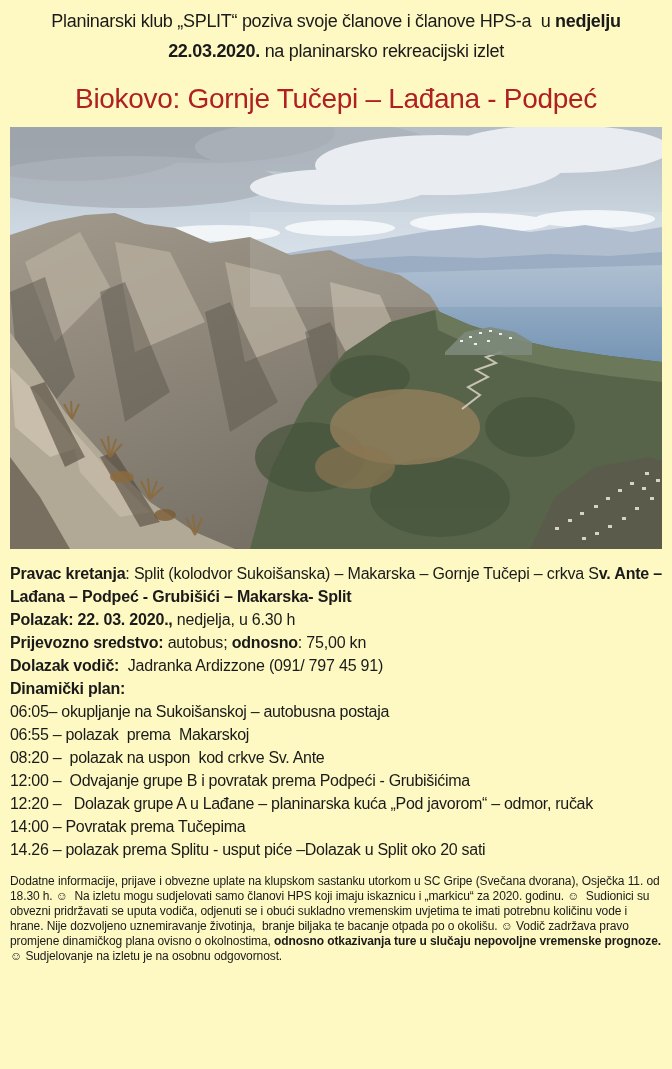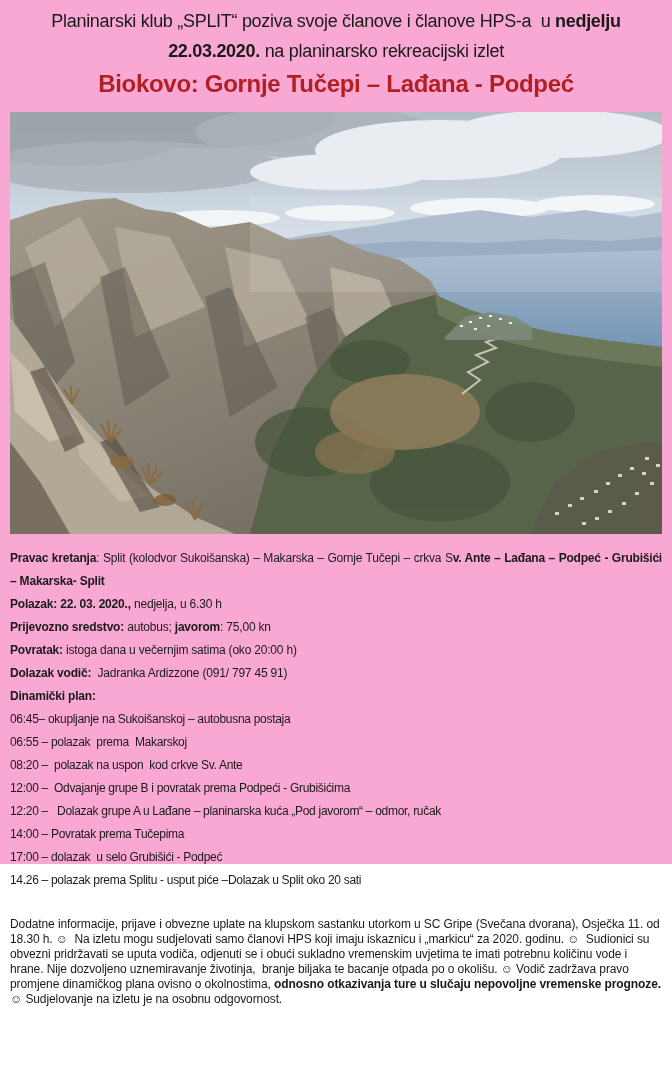--- a/index.html
+++ b/index.html
@@ -3,57 +3,57 @@
 <meta charset="utf-8">
 <style>
   * { margin: 0; padding: 0; box-sizing: border-box; }
   html, body { width: 672px; background: #ffffff; }
   body {
     height: 1069px;
     overflow: hidden;
     font-family: "Liberation Sans", sans-serif;
     color: #1a1a1a;
   }
-  .page { width: 672px; height: 864px; padding: 6px 10px 4px 10px; background: #f9a8d4; }
+  .page { width: 672px; height: 1069px; padding: 6px 10px 4px 10px; background: #fef9c3; }
 
   
   .intro {
     text-align: center;
     font-size: 18px;
     line-height: 30px;
     letter-spacing: -0.3px;
     white-space: pre;
   }
   .title {
-    margin-top: 1px;
+    margin-top: 16px;
     text-align: center;
-    font-size: 24px;
+    font-size: 28px;
     line-height: 34px;
-    font-weight: bold;
+    font-weight: normal;
     letter-spacing: -0.3px;
     color: #b02023;
   }
 
   
   .photo { margin-top: 11px; width: 652px; height: 422px; }
   .photo svg { display: block; width: 652px; height: 422px; }
 
   
-  .details { margin-top: 13px; font-size: 12px; line-height: 23px; letter-spacing: -0.2px; }
+  .details { margin-top: 13px; font-size: 16px; line-height: 23px; letter-spacing: -0.2px; }
   .details p { margin: 0; }
   .justify { text-align: justify; }
   .pre { white-space: pre-wrap; }
   b { font-weight: bold; }
 
   .schedule { list-style: none; }
   .schedule li { white-space: pre; letter-spacing: -0.3px; }
 
   
   .notes {
-    margin-top: 25px;
+    margin-top: 13px;
     font-size: 12px;
     line-height: 15px;
     letter-spacing: -0.1px;
     white-space: pre-wrap;
   }
 </style>
 </head>
 <body>
 
 <div class="page">
@@ -201,31 +201,29 @@
         <ellipse cx="155" cy="388" rx="11" ry="6" fill="#7a5c34" opacity="0.8"></ellipse>
       </g>
 
       <rect x="240" y="85" width="412" height="95" fill="#ffffff" opacity="0.12"></rect>
     </svg>
   </figure>
 
   <main class="details">
     <p class="justify"><b>Pravac kretanja</b><span>: Split (kolodvor Sukoišanska) – Makarska – Gornje Tučepi – crkva S</span><b>v. Ante – Lađana – Podpeć - Grubišići – Makarska- Split</b></p>
     <p class="pre"><b>Polazak: 22. 03. 2020.,</b><span> nedjelja, u 6.30 h</span></p>
-    <p class="pre"><b>Prijevozno sredstvo:</b><span> autobus; </span><b>javorom</b><span>: 75,00 kn</span></p>
-    <p class="pre"><b>Povratak:</b><span> istoga dana u večernjim satima (oko 20:00 h)</span></p>
+    <p class="pre"><b>Prijevozno sredstvo:</b><span> autobus; </span><b>odnosno</b><span>: 75,00 kn</span></p>
     <p class="pre"><b>Dolazak vodič:</b><span>  Jadranka Ardizzone (091/ 797 45 91)</span></p>
     <p><b>Dinamički plan:</b></p>
     <ul class="schedule">
-      <li>06:45– okupljanje na Sukoišanskoj – autobusna postaja</li>
+      <li>06:05– okupljanje na Sukoišanskoj – autobusna postaja</li>
       <li>06:55 – polazak  prema  Makarskoj</li>
       <li>08:20 –  polazak na uspon  kod crkve Sv. Ante</li>
       <li>12:00 –  Odvajanje grupe B i povratak prema Podpeći - Grubišićima</li>
       <li>12:20 –   Dolazak grupe A u Lađane – planinarska kuća „Pod javorom“ – odmor, ručak</li>
       <li>14:00 – Povratak prema Tučepima</li>
-      <li>17:00 – dolazak  u selo Grubišići - Podpeć</li>
       <li>14.26 – polazak prema Splitu - usput piće –Dolazak u Split oko 20 sati</li>
     </ul>
   </main>
 
   <footer class="notes"><span>Dodatne informacije, prijave i obvezne uplate na klupskom sastanku utorkom u SC Gripe (Svečana dvorana), Osječka 11. od 18.30 h. ☺  Na izletu mogu sudjelovati samo članovi HPS koji imaju iskaznicu i „markicu“ za 2020. godinu. ☺  Sudionici su obvezni pridržavati se uputa vodiča, odjenuti se i obući sukladno vremenskim uvjetima te imati potrebnu količinu vode i hrane. Nije dozvoljeno uznemiravanje životinja,  branje biljaka te bacanje otpada po o okolišu. ☺ Vodič zadržava pravo promjene dinamičkog plana ovisno o okolnostima, </span><b>odnosno otkazivanja ture u slučaju nepovoljne vremenske prognoze.</b><span> ☺ Sudjelovanje na izletu je na osobnu odgovornost.</span></footer>
 
 </div>
 
 </body></html>

